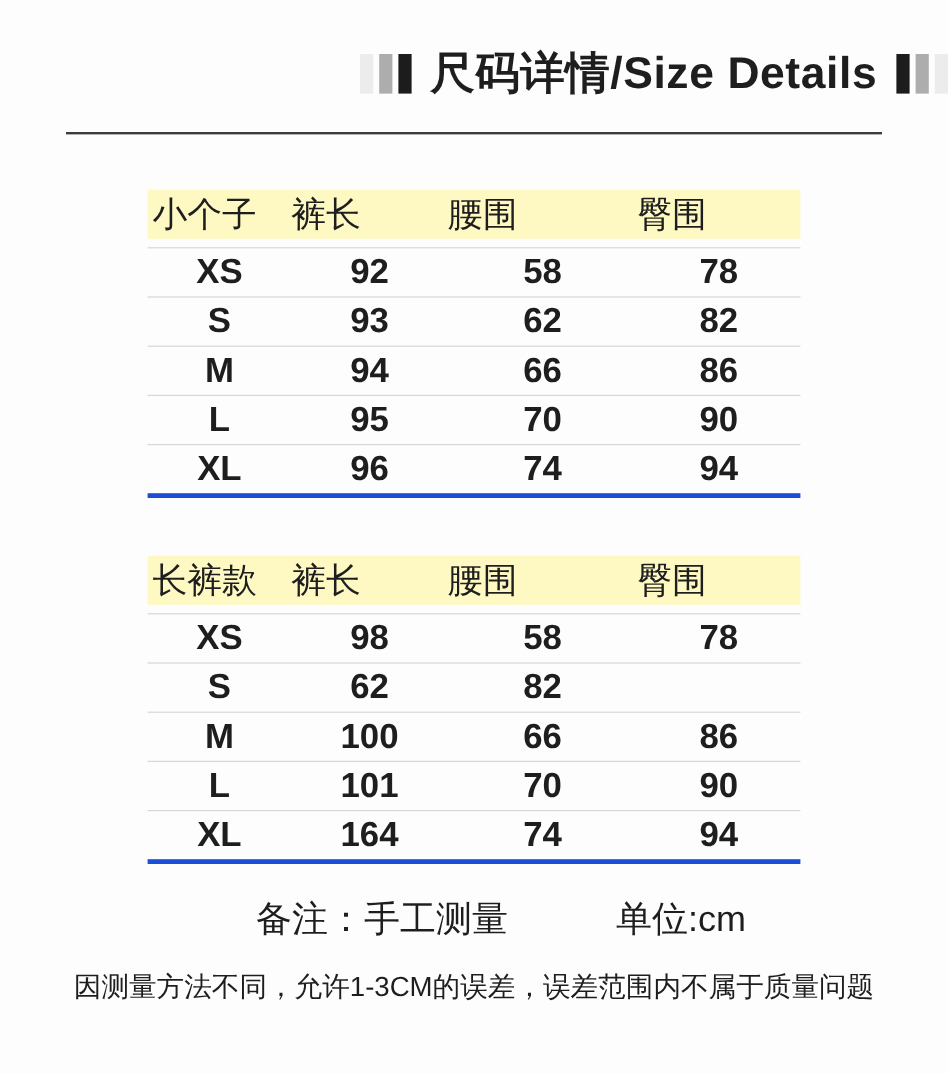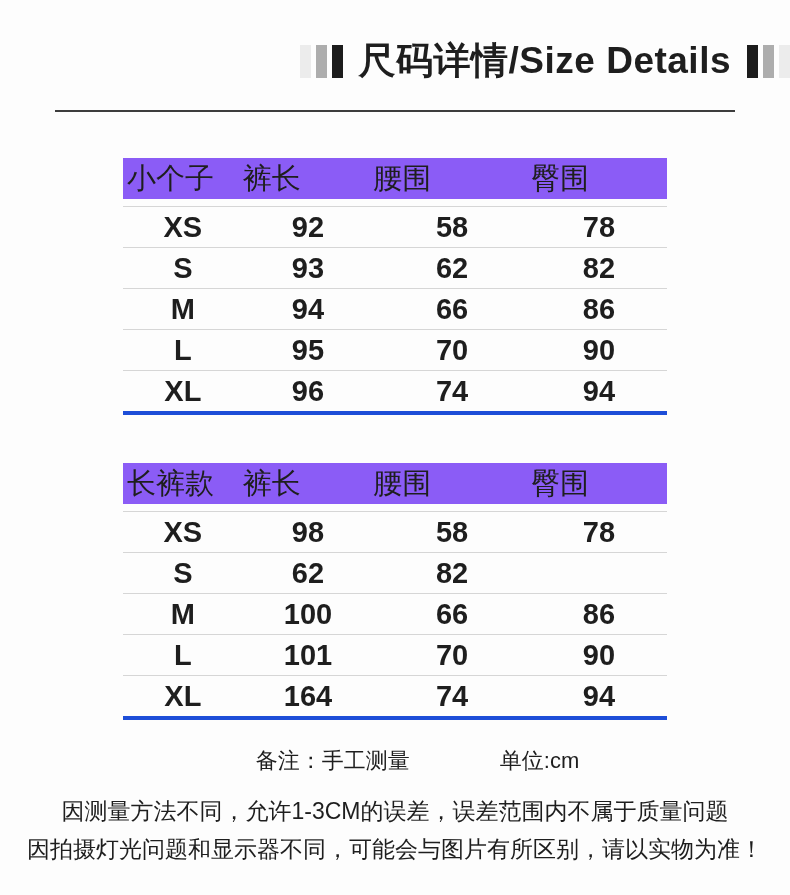--- a/index.html
+++ b/index.html
@@ -58,21 +58,21 @@
   .size-table {
     width: 544px;
     margin: 46px auto 0 auto;
     font-size: 29px;
     font-weight: 500;
   }
   .size-table.second { margin-top: 48px; }
   .thead {
     display: grid;
     grid-template-columns: 22% 24% 29% 25%;
-    background: #8b5cf6;
+    background: #fef9c3;
     height: 41px;
     align-items: center;
   }
   .thead .cell { text-align: left; }
   .thead .cell.first {
     text-align: left;
     padding-left: 4px;
   }
   .tbody { margin-top: 7px; font-weight: bold; }
   .trow {
@@ -86,21 +86,21 @@
   .trow .cell { text-align: center; }
 
   
   .notes {
     display: flex;
     justify-content: center;
     align-items: baseline;
     gap: 90px;
     margin-top: 26px;
     padding-left: 45px;
-    font-size: 22px;
+    font-size: 30px;
     font-weight: 500;
   }
 
   
   .footer {
     margin-top: 16px;
     text-align: center;
     font-size: 23px;
     line-height: 38px;
     font-weight: 500;
@@ -208,16 +208,15 @@
     </div>
   </div>
 
   <div class="notes">
     <span>备注：手工测量</span>
     <span>单位:cm</span>
   </div>
 
   <div class="footer">
     <div>因测量方法不同，允许1-3CM的误差，误差范围内不属于质量问题</div>
-    <div>因拍摄灯光问题和显示器不同，可能会与图片有所区别，请以实物为准！</div>
   </div>
 
 </div>
 
 </body></html>

